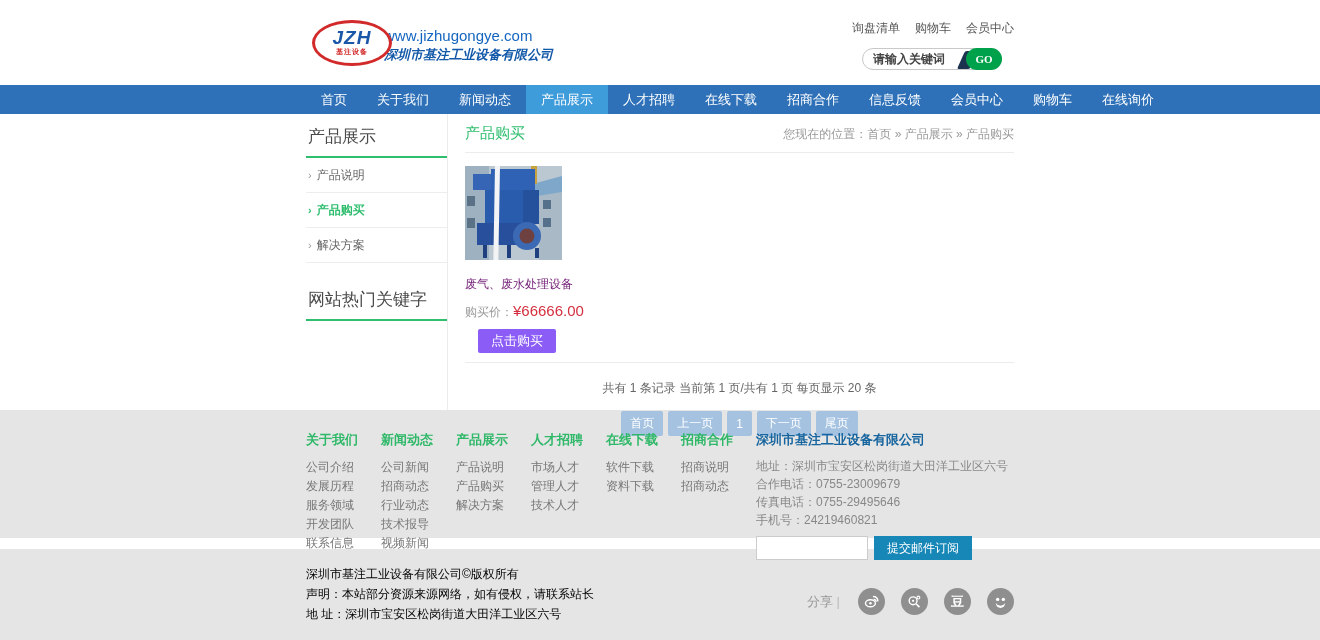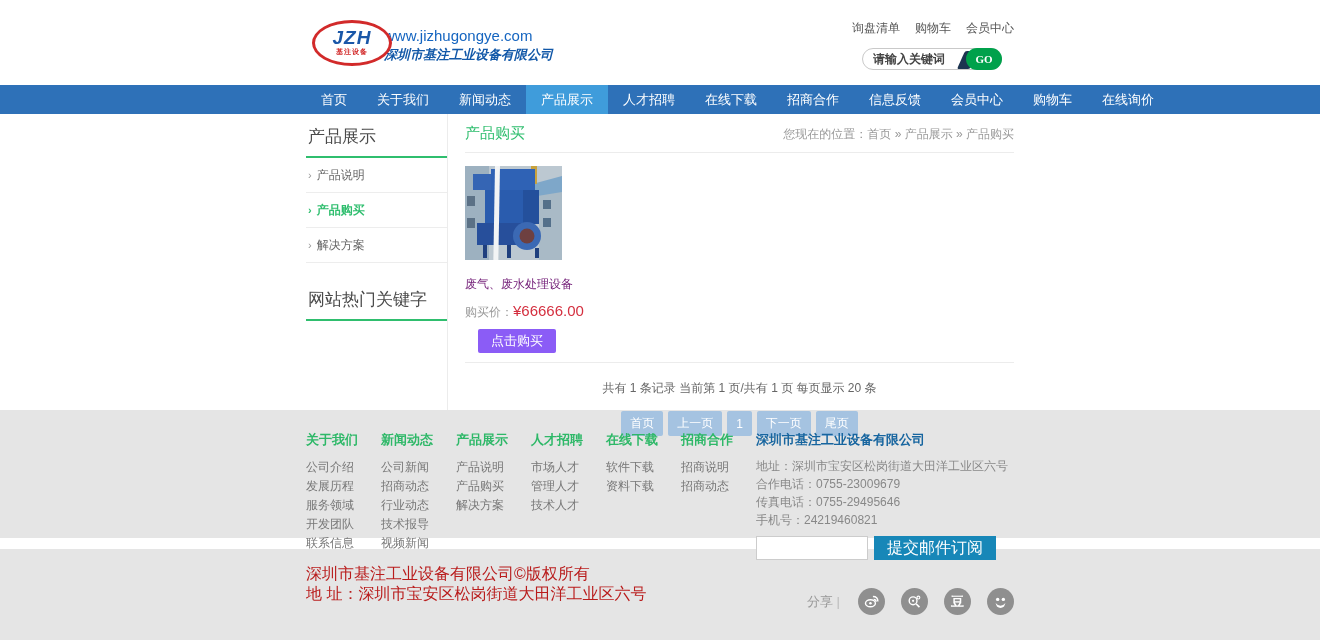--- a/index.html
+++ b/index.html
@@ -75,31 +75,31 @@
   .footer1 .container { display:flex; }
   .fcol { width:75px; }
   .fcol-title { font-size:13px; font-weight:bold; color:#2eb868; margin-bottom:9px; }
   .fcol-link { display:block; font-size:12px; color:#777; line-height:19px; text-decoration:none; }
   .fcompany { flex:1; }
   .fcompany-name { font-size:13px; font-weight:bold; color:#17659f; margin-bottom:8px; }
   .fcompany-line { font-size:12px; color:#888; line-height:18px; }
   .subscribe { margin-top:7px; display:flex; }
   .subscribe input { width:112px; height:24px; border:1px solid #ccc; background:#fff; padding:0 6px;
                      font-size:12px; font-family:inherit; }
-  .subscribe button { margin-left:6px; height:24px; padding:0 13px; background:#1787b8; color:#fff; font-size:16px;
+  .subscribe button { margin-left:6px; height:24px; padding:0 13px; background:#1787b8; color:#fff; font-size:12px;
                       border:none; cursor:pointer; font-family:inherit; }
 
   .footer-gap { height:11px; background:#fff; }
 
   
   .footer2 { height:91px; background:#e5e5e5; padding-top:11px; }
   .blinks { font-size:12px; }
   .blink { color:#3e8ed0; text-decoration:none; }
   .blink:not(:first-child)::before { content:"|"; color:#8bb8dd; margin:0 9px; }
-  .bline { font-size:16px; color:#b91c1c; line-height:20px; }
+  .bline { font-size:12px; color:#000000; line-height:20px; }
   .blines { margin-top:4px; }
   .share { position:absolute; right:0; top:24px; display:flex; align-items:center; gap:16px; }
   .share-label { font-size:13px; color:#999; margin-right:2px; }
   .share-label::after { content:" |"; color:#bbb; }
   .sicon { width:27px; height:27px; border-radius:50%; background:#8f8f8f; color:#fff; display:flex;
            align-items:center; justify-content:center; font-size:13px; font-weight:bold; cursor:pointer; }
   .sicon svg { display:block; }
 </style>
 </head>
 <body>
@@ -266,20 +266,21 @@
     </div>
   </div>
 </div>
 
 <div class="footer-gap"></div>
 
 <div class="footer2">
   <div class="container">
     <div class="blines">
       <div class="bline">深圳市基注工业设备有限公司©版权所有</div>
+      <div class="bline">声明：本站部分资源来源网络，如有侵权，请联系站长</div>
       <div class="bline">地 址：深圳市宝安区松岗街道大田洋工业区六号</div>
     </div>
     <div class="share">
       <span class="share-label">分享</span>
       <span class="sicon">
         <svg width="17" height="17" viewBox="0 0 24 24">
             <ellipse cx="10.5" cy="14.5" rx="7" ry="5" fill="none" stroke="#fff" stroke-width="2"></ellipse>
             <circle cx="10.5" cy="14.5" r="1.8" fill="#fff"></circle>
             <path d="M14 5 q7 0 7 7" fill="none" stroke="#fff" stroke-width="2"></path>
             <path d="M15 9 q3.5 0 3.5 3.5" fill="none" stroke="#fff" stroke-width="2"></path>

